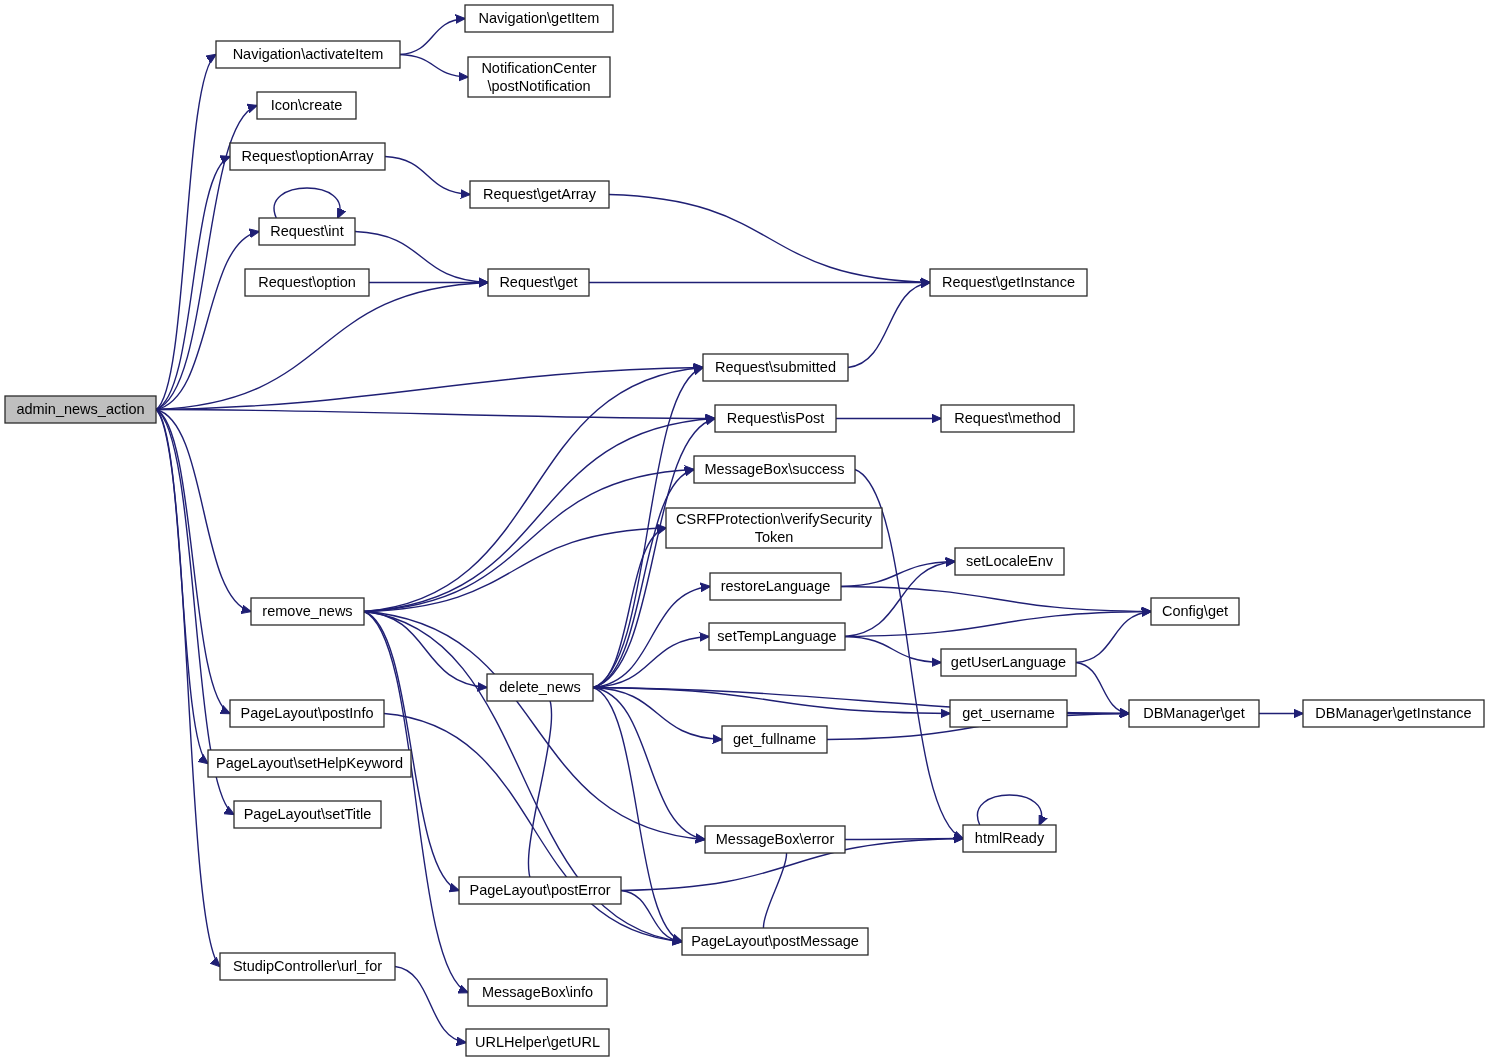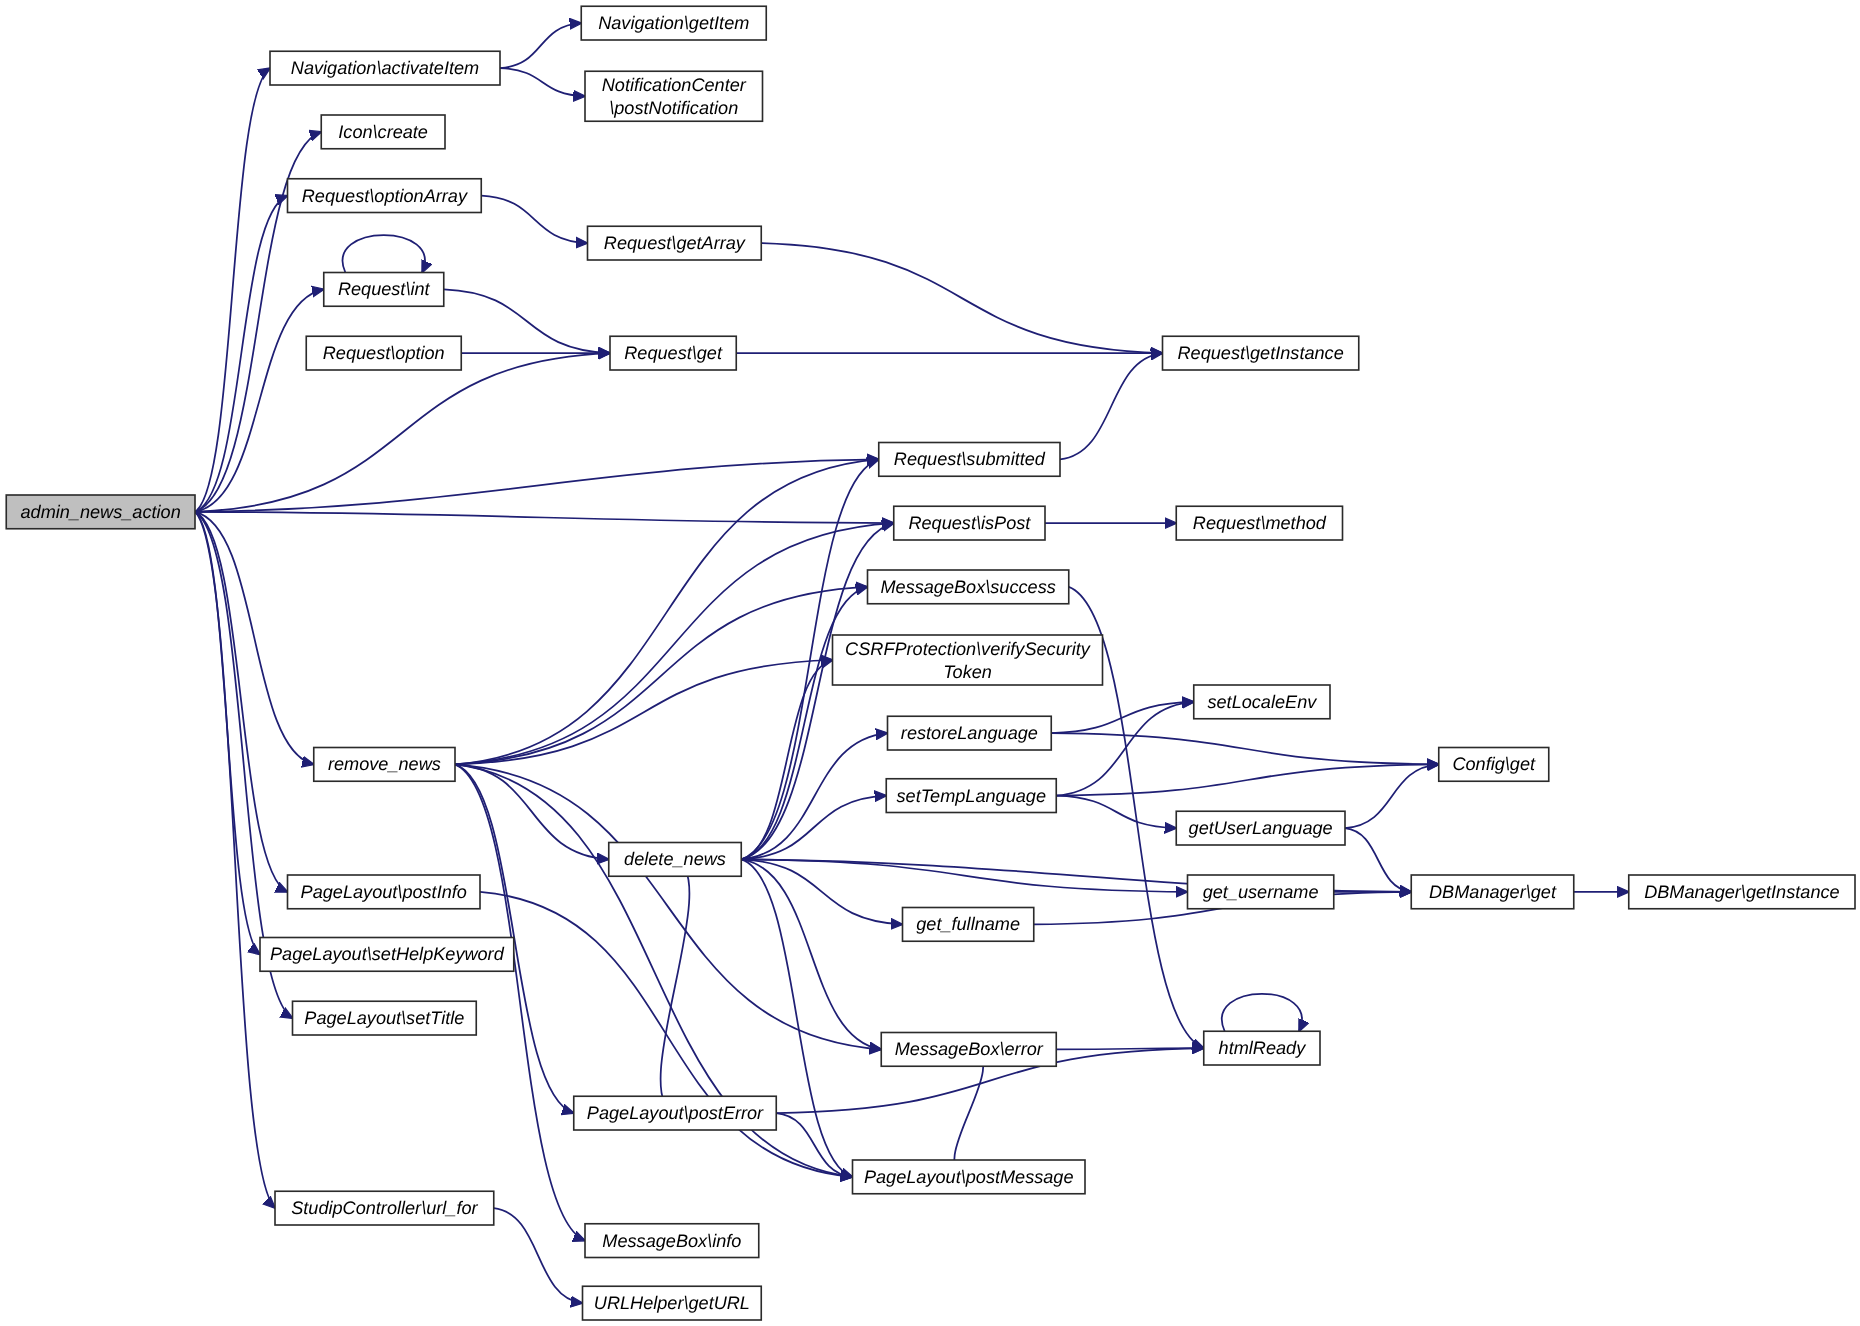--- a/index.html
+++ b/index.html
@@ -1,17 +1,17 @@
 <!DOCTYPE html>
 <html><head>
 <meta charset="utf-8">
 <style>
   html,body{margin:0;padding:0;background:#ffffff;}
   body{font-family:"Liberation Sans",sans-serif;}
-  #canvas{position:relative;width:1488px;height:1061px;background:#ffffff;overflow:hidden;font-style:italic;}
+  #canvas{position:relative;width:1488px;height:1061px;background:#ffffff;overflow:hidden;}
   svg.graph{position:absolute;left:0;top:0;width:1488px;height:1061px;}
   .edge{fill:none;stroke:#1f1f74;stroke-width:1.4;}
   .arrowfill{fill:#1f1f74;stroke:#1f1f74;stroke-width:1;}
   .node-rect{fill:#ffffff;stroke:#2b2b2b;stroke-width:1.3;}
   .node-rect.hl{fill:#bfbfbf;stroke:#2b2b2b;}
   .node-label{font-family:"Liberation Sans",sans-serif;font-size:14.5px;fill:#000000;
                text-anchor:middle;dominant-baseline:middle;}
   .node-label.two{font-size:14.5px;}
 </style>
 </head>

